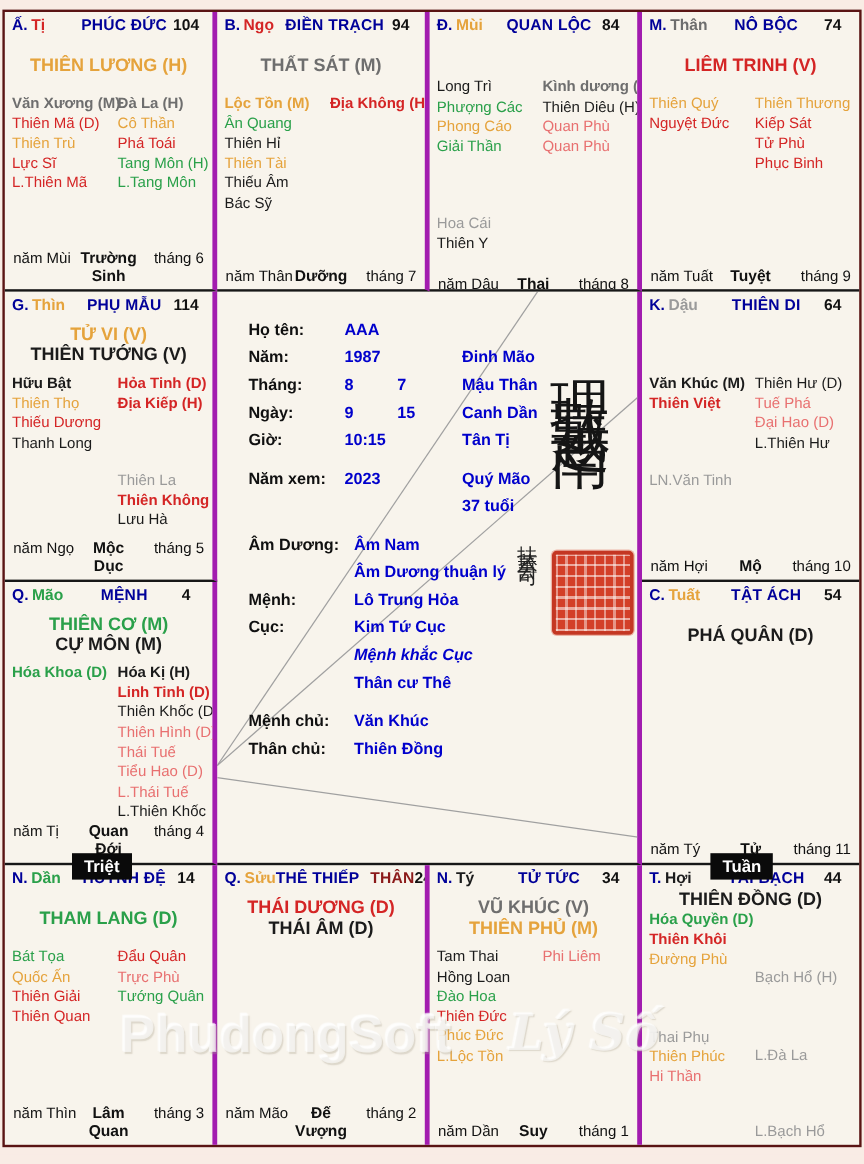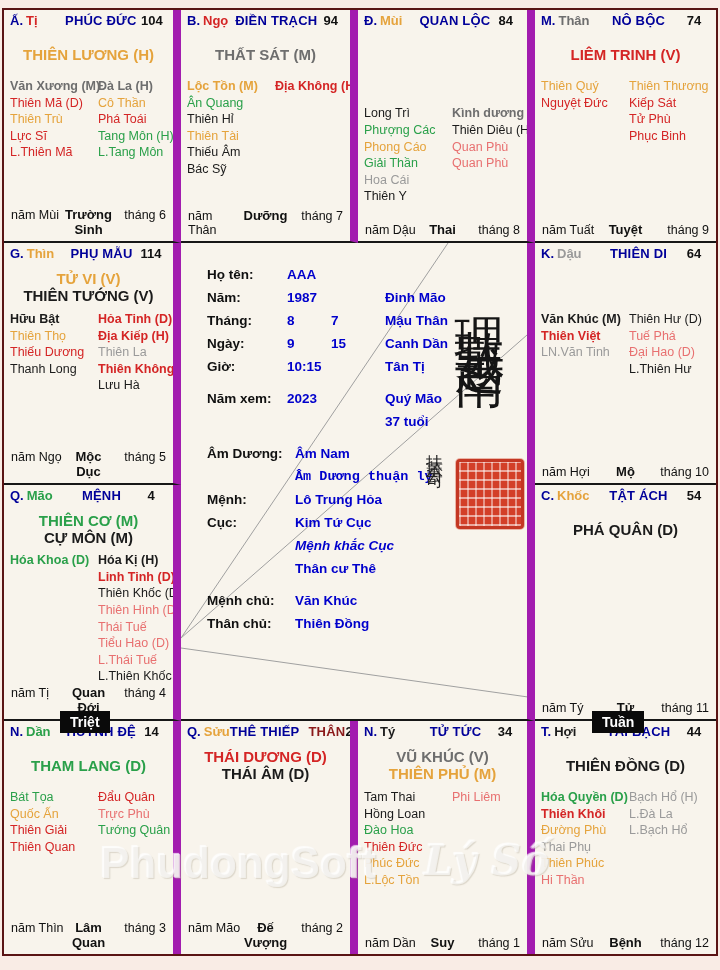--- a/index.html
+++ b/index.html
@@ -1,36 +1,36 @@
 <!DOCTYPE html>
 <html><head>
 <meta charset="utf-8">
 <style>
   html,body{margin:0;padding:0;background:#f9ece5;font-family:"Liberation Sans","DejaVu Sans",sans-serif;}
   .chart{position:relative;width:712px;margin:8px auto 6px;border:2px solid #5a1414;background:#f8f4ec;}
   .grid{display:grid;grid-template-columns:177px 177px 177px auto;grid-template-rows:233px 242px 236px 233px;}
   .cell{position:relative;display:flex;flex-direction:column;padding:3px 6px 2px;box-sizing:border-box;overflow:hidden;}
-  .br{border-right:8px solid #a21caf;} .bb{border-bottom:2px solid #171717;}
+  .br{border-right:4px solid #a21caf;} .bb{border-bottom:2px solid #171717;}
   .hdr{display:flex;align-items:baseline;font-weight:bold;font-size:13px;margin-bottom:2px;}
   .hleft{width:58px;white-space:nowrap;}
   .hstem{color:#000099;margin-right:3px;}
   .hmid{flex:1;text-align:center;color:#000099;letter-spacing:.2px;white-space:nowrap;}
   .hextra{margin-left:9px;}
   .hnum{width:32px;text-align:center;color:#111;}
   .mains{height:48px;display:flex;flex-direction:column;justify-content:center;text-align:center;}
   .mstar{font-weight:bold;font-size:15px;line-height:17px;white-space:nowrap;}
   .cols{display:flex;font-size:12.5px;line-height:16.6px;}
   .colL{width:88px;flex:none;} .colR{flex:1;}
   .star{white-space:nowrap;}
   .b{font-weight:bold;}
   .ftr{margin-top:auto;display:flex;align-items:baseline;font-size:12.5px;color:#111;padding:0 1px 2px;}
   .fl{width:60px;} .fm{flex:1;text-align:center;font-weight:bold;font-size:13px;} .fr{width:60px;text-align:right;}
   
   .c-black{color:#1b1b1b;} .c-red{color:#d42525;} .c-salmon{color:#e87070;}
-  .c-orange{color:#e5a33c;} .c-green{color:#2aa04a;} .c-gray{color:#9a9a9a;}
+  .c-orange{color:#e5a33c;} .c-green{color:#2aa04a;} .c-gray{color:#9a9a9a;margin-top:48px;}
   .c-dgray{color:#6e6e6e;} .c-dred{color:#8b1a1a;}
   
   .center-panel{grid-row:2/4;grid-column:2/4;position:relative;box-sizing:border-box;overflow:hidden;}
   .aspect-svg{position:absolute;inset:0;z-index:0;}
   .info{position:relative;z-index:1;padding:20px 0 0 26px;}
   .irow{display:grid;grid-template-columns:80px 44px 54px auto;font-size:13.5px;font-weight:bold;line-height:23px;white-space:nowrap;}
   .irow.gap{margin-top:9px;}
   .ilabel{color:#101010;} .ival{color:#0000cc;}
   .contact{position:absolute;z-index:1;left:13px;bottom:13px;font-size:13px;font-weight:bold;color:#cc2020;line-height:19px;white-space:nowrap;}
   .calli{position:absolute;z-index:1;right:22px;top:34px;writing-mode:vertical-rl;font-family:"DejaVu Serif","Liberation Serif",serif;font-size:50px;line-height:1;letter-spacing:14px;color:#151515;}
@@ -99,21 +99,21 @@
           <div class="irow">
             <div class="ilabel"></div>
             <div class="ival"></div>
             <div class="ival"></div>
             <div class="ival">37 tuổi</div>
           </div>
           <div class="irow gap" style="grid-template-columns: 88px auto;">
             <div class="ilabel">Âm Dương:</div>
             <div class="ival">Âm Nam</div>
           </div>
-          <div class="irow" style="grid-template-columns: 88px auto; font-family: Liberation Mono, monospace;">
+          <div class="irow" style="grid-template-columns: 88px auto;">
             <div class="ilabel"></div>
             <div class="ival">Âm Dương thuận lý</div>
           </div>
           <div class="irow" style="grid-template-columns: 88px auto;">
             <div class="ilabel">Mệnh:</div>
             <div class="ival">Lô Trung Hỏa</div>
           </div>
           <div class="irow" style="grid-template-columns: 88px auto;">
             <div class="ilabel">Cục:</div>
             <div class="ival">Kim Tứ Cục</div>
@@ -337,21 +337,21 @@
           </div>
         </div>
         <div class="ftr">
           <div class="fl">năm Tị</div>
           <div class="fm">Quan Đới</div>
           <div class="fr">tháng 4</div>
         </div>
       </div>
       <div class="cell bb" style="grid-area: 3 / 4;">
         <div class="hdr">
-          <div class="hleft"><span class="hstem">C.</span><span class="hbranch c-orange">Khốc</span></div>
+          <div class="hleft"><span class="hstem">C.</span><span class="hbranch c-orange">Tuất</span></div>
           <div class="hmid">TẬT ÁCH</div>
           <div class="hnum">54</div>
         </div>
         <div class="mains">
           <div class="mstar c-black">PHÁ QUÂN (D)</div>
         </div>
         <div class="ftr">
           <div class="fl">năm Tý</div>
           <div class="fm">Tử</div>
           <div class="fr">tháng 11</div>

